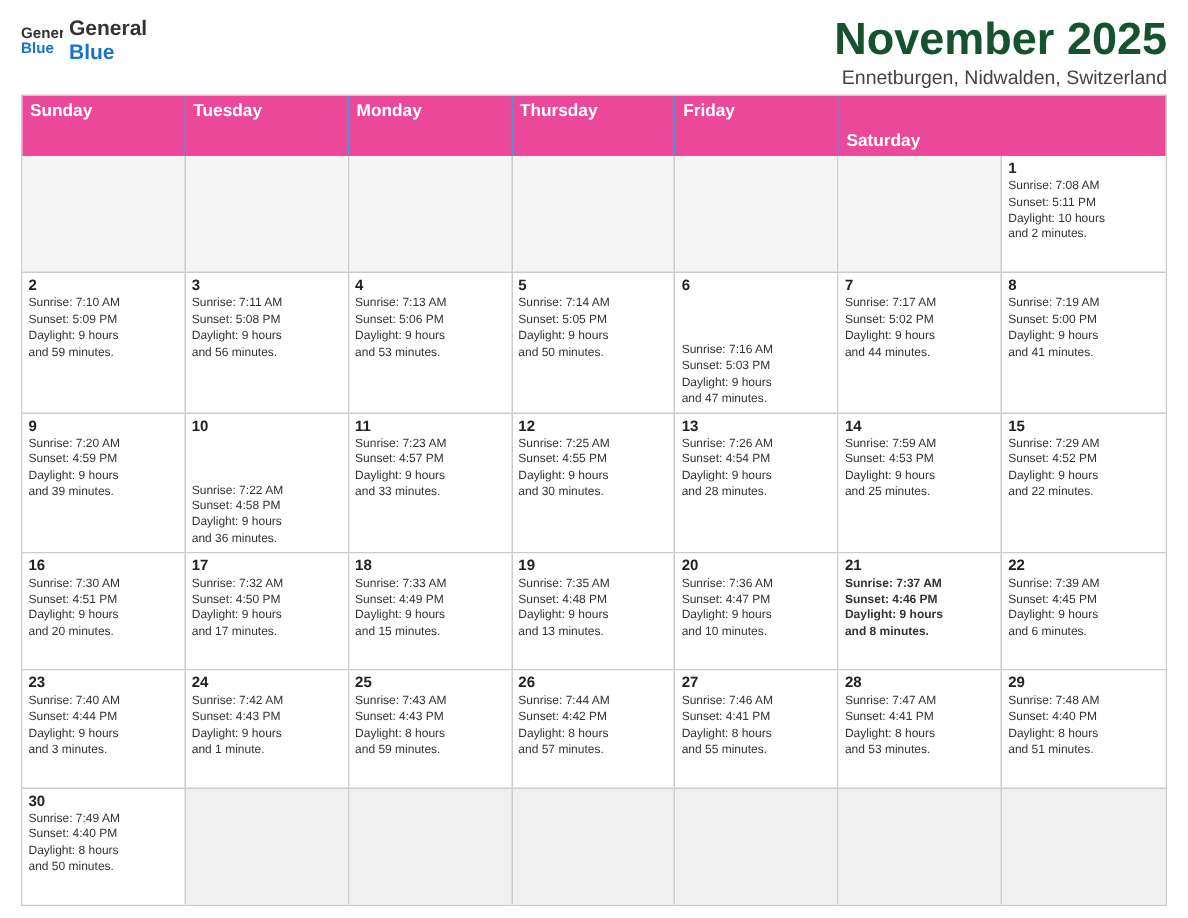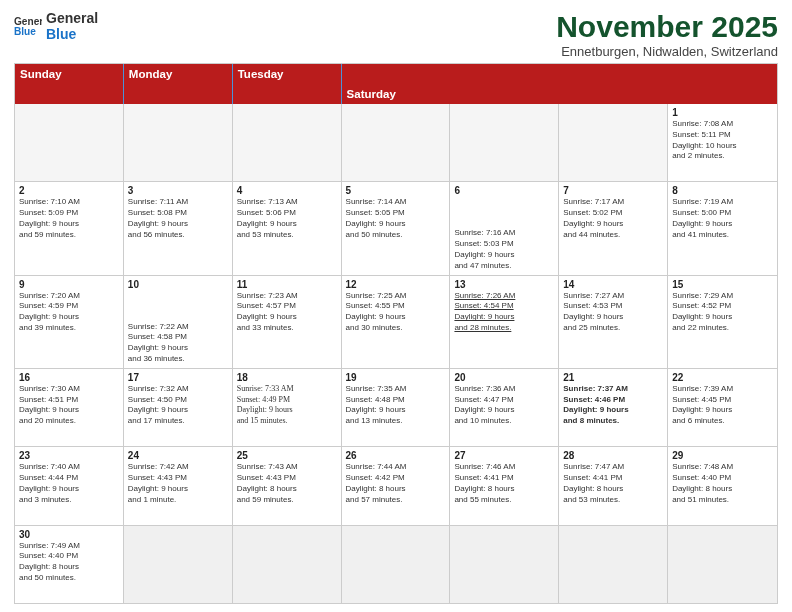--- a/index.html
+++ b/index.html
@@ -48,21 +48,21 @@
     }
     .calendar {
       flex: 1;
       display: flex;
       flex-direction: column;
       border: 1px solid #ccc;
     }
     .cal-header-row {
       display: grid;
       grid-template-columns: repeat(7, 1fr);
-      background: #b91c1c;
+      background: #ec4899;
     }
     .cal-header-cell {
       color: #fff;
       font-size: 11.5px;
       font-weight: bold;
       text-align: left;
       padding: 4px 5px;
       border-right: 1px solid #4a93d8;
     }
     .cal-header-cell:last-child { border-right: none; margin-top: 20px; }
@@ -122,22 +122,24 @@
     </div>
     <div class="title-block">
       <div class="month-title">November 2025</div>
       <div class="location">Ennetburgen, Nidwalden, Switzerland</div>
     </div>
   </div>
 
   <div class="calendar">
     <div class="cal-header-row">
     <div class="cal-header-cell">Sunday</div>
+        <div class="cal-header-cell">Tuesday</div>
         <div class="cal-header-cell">Monday</div>
-        <div class="cal-header-cell">Tuesday</div>
+        <div class="cal-header-cell">Thursday</div>
+        <div class="cal-header-cell">Friday</div>
         <div class="cal-header-cell">Saturday</div>
       </div>
     <div class="cal-body">
     <div class="cal-row">
           <div class="cal-cell empty"></div>
           <div class="cal-cell empty"></div>
           <div class="cal-cell empty"></div>
           <div class="cal-cell empty"></div>
           <div class="cal-cell empty"></div>
           <div class="cal-cell empty"></div>
@@ -224,28 +226,28 @@
           </div>
           <div class="cal-cell">
             <span class="day-number">12</span>
             <div class="day-info" style="white-space: pre-line;">Sunrise: 7:25 AM
 Sunset: 4:55 PM
 Daylight: 9 hours
 and 30 minutes.</div>
           </div>
           <div class="cal-cell">
             <span class="day-number">13</span>
-            <div class="day-info" style="white-space: pre-line; text-decoration: underline;">Sunrise: 7:26 AM
+            <div class="day-info" style="white-space: pre-line;">Sunrise: 7:26 AM
 Sunset: 4:54 PM
 Daylight: 9 hours
 and 28 minutes.</div>
           </div>
           <div class="cal-cell">
             <span class="day-number">14</span>
-            <div class="day-info" style="white-space: pre-line;">Sunrise: 7:27 AM
+            <div class="day-info" style="white-space: pre-line;">Sunrise: 7:59 AM
 Sunset: 4:53 PM
 Daylight: 9 hours
 and 25 minutes.</div>
           </div>
           <div class="cal-cell">
             <span class="day-number">15</span>
             <div class="day-info" style="white-space: pre-line;">Sunrise: 7:29 AM
 Sunset: 4:52 PM
 Daylight: 9 hours
 and 22 minutes.</div>
@@ -261,21 +263,21 @@
           </div>
           <div class="cal-cell">
             <span class="day-number">17</span>
             <div class="day-info" style="white-space: pre-line;">Sunrise: 7:32 AM
 Sunset: 4:50 PM
 Daylight: 9 hours
 and 17 minutes.</div>
           </div>
           <div class="cal-cell">
             <span class="day-number">18</span>
-            <div class="day-info" style="white-space: pre-line; font-family: Liberation Serif, serif;">Sunrise: 7:33 AM
+            <div class="day-info" style="white-space: pre-line;">Sunrise: 7:33 AM
 Sunset: 4:49 PM
 Daylight: 9 hours
 and 15 minutes.</div>
           </div>
           <div class="cal-cell">
             <span class="day-number">19</span>
             <div class="day-info" style="white-space: pre-line;">Sunrise: 7:35 AM
 Sunset: 4:48 PM
 Daylight: 9 hours
 and 13 minutes.</div>

